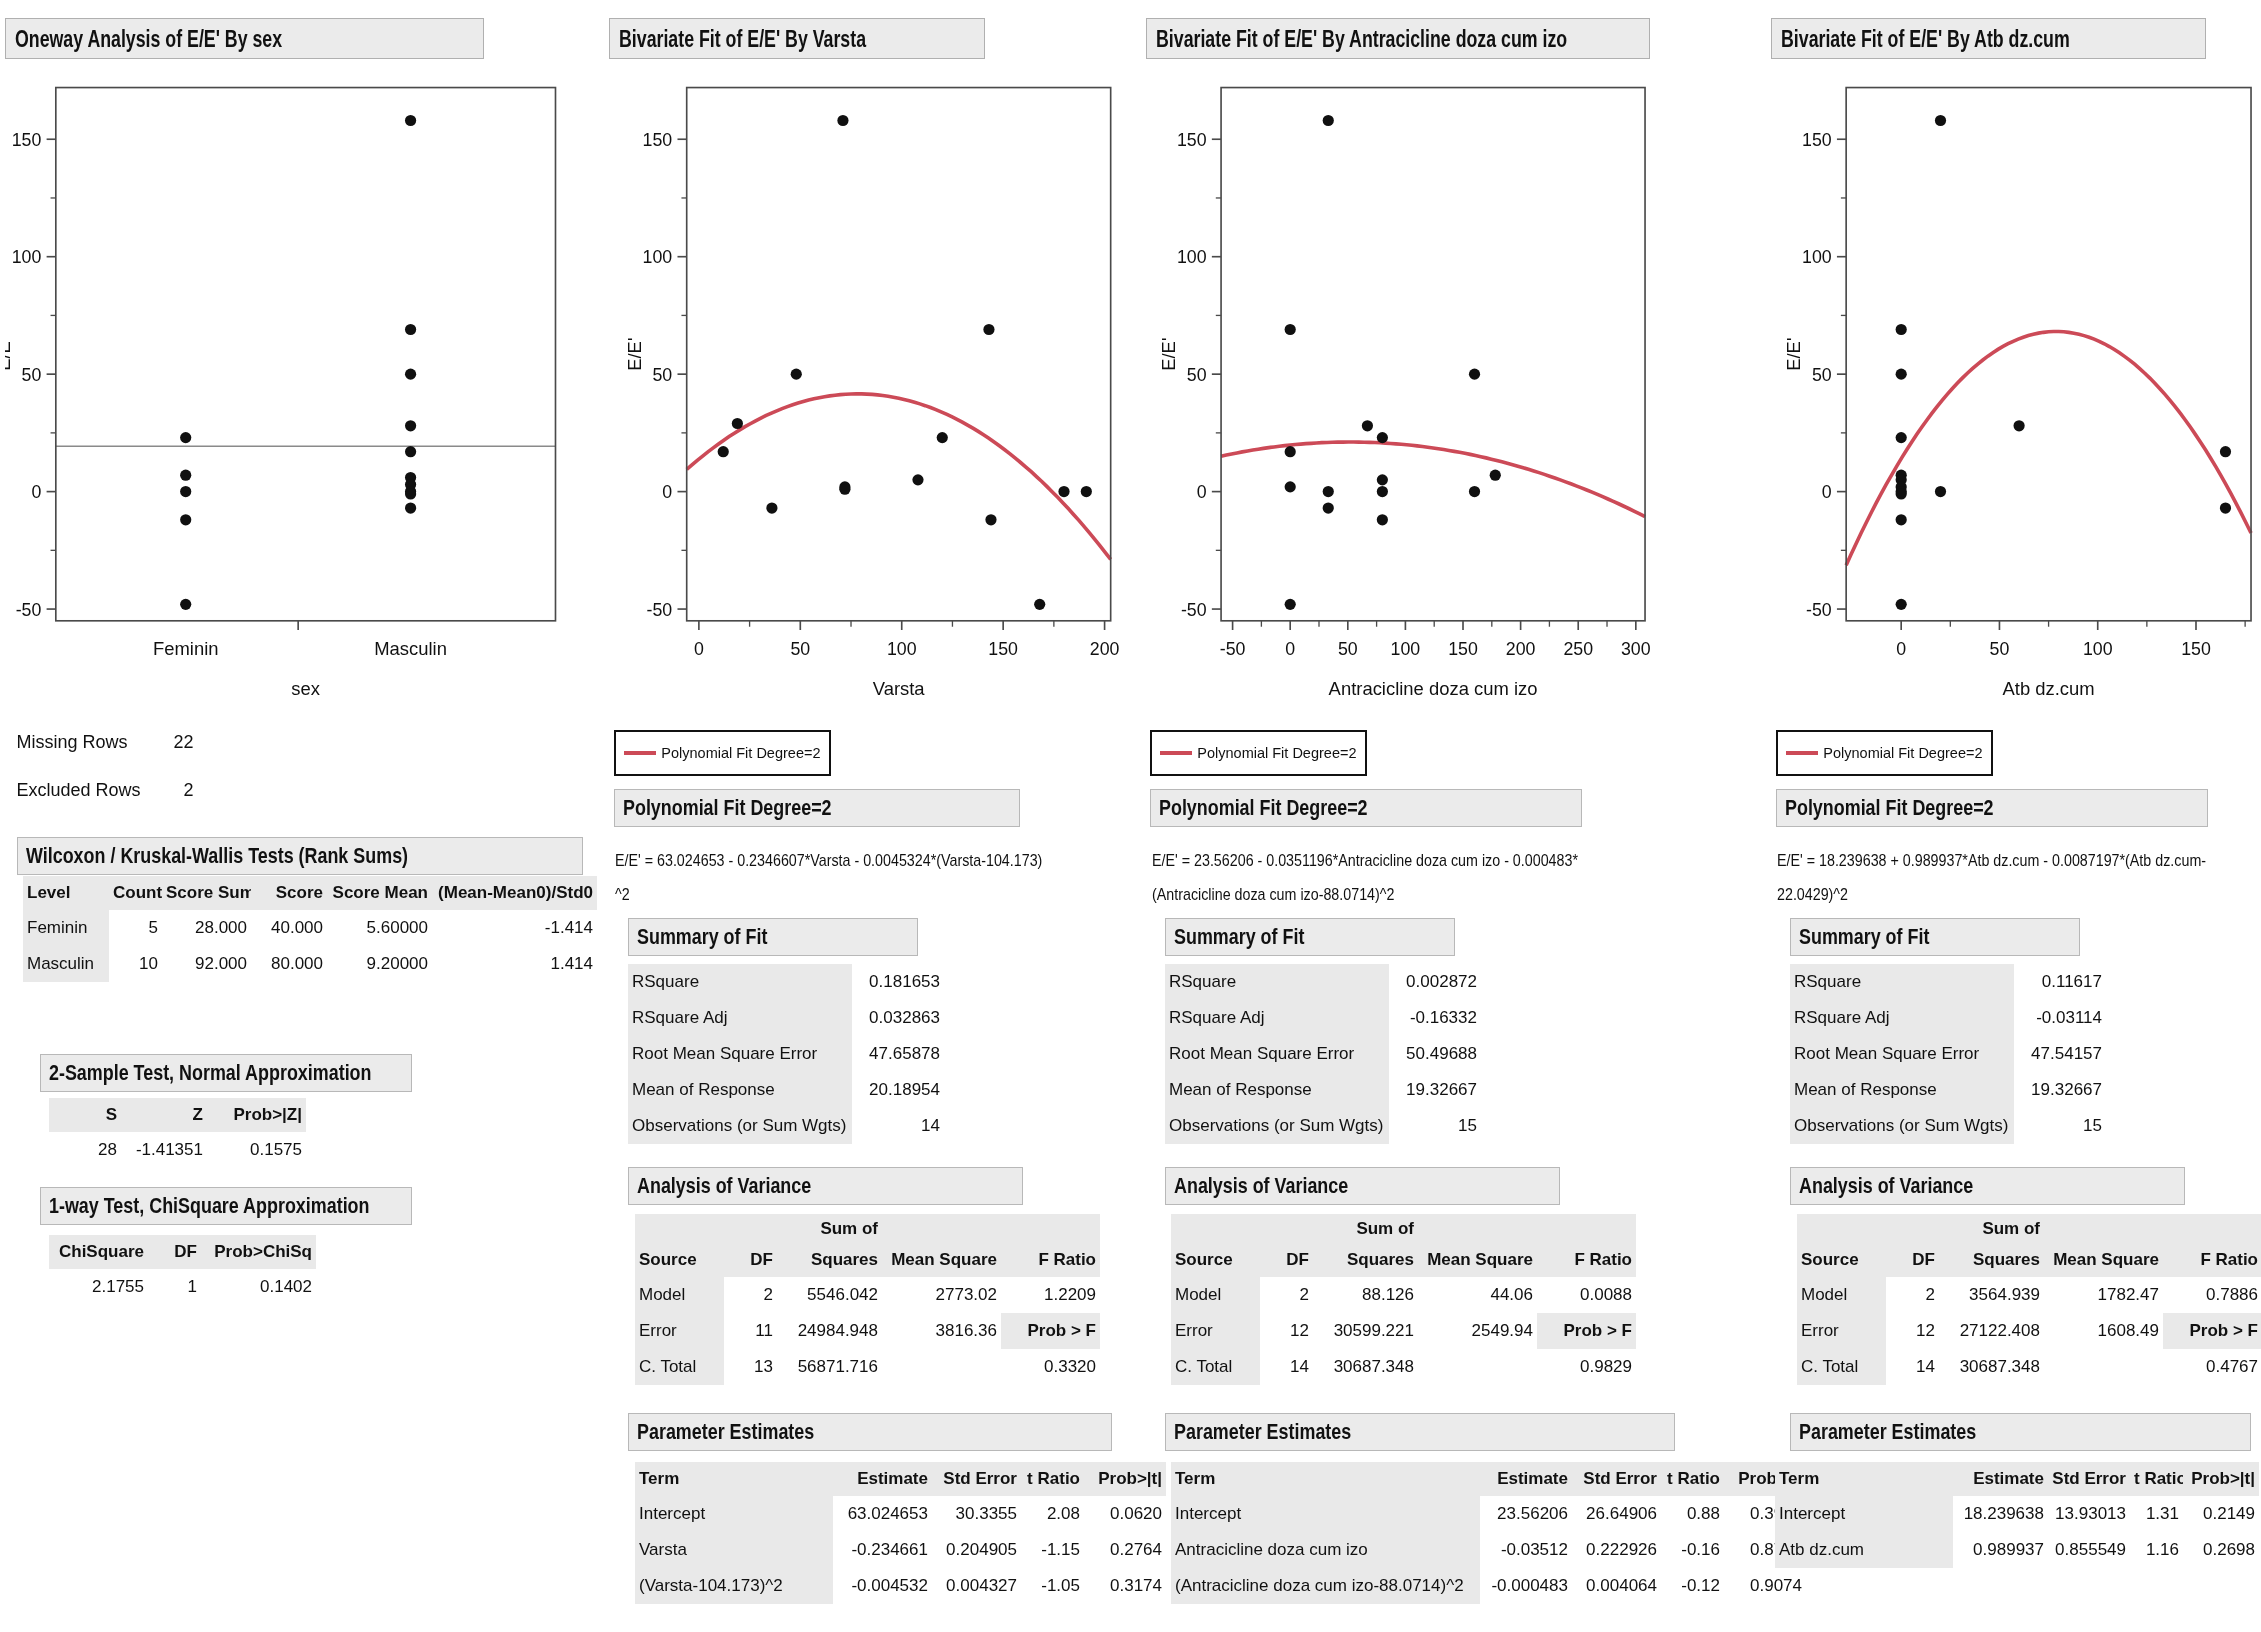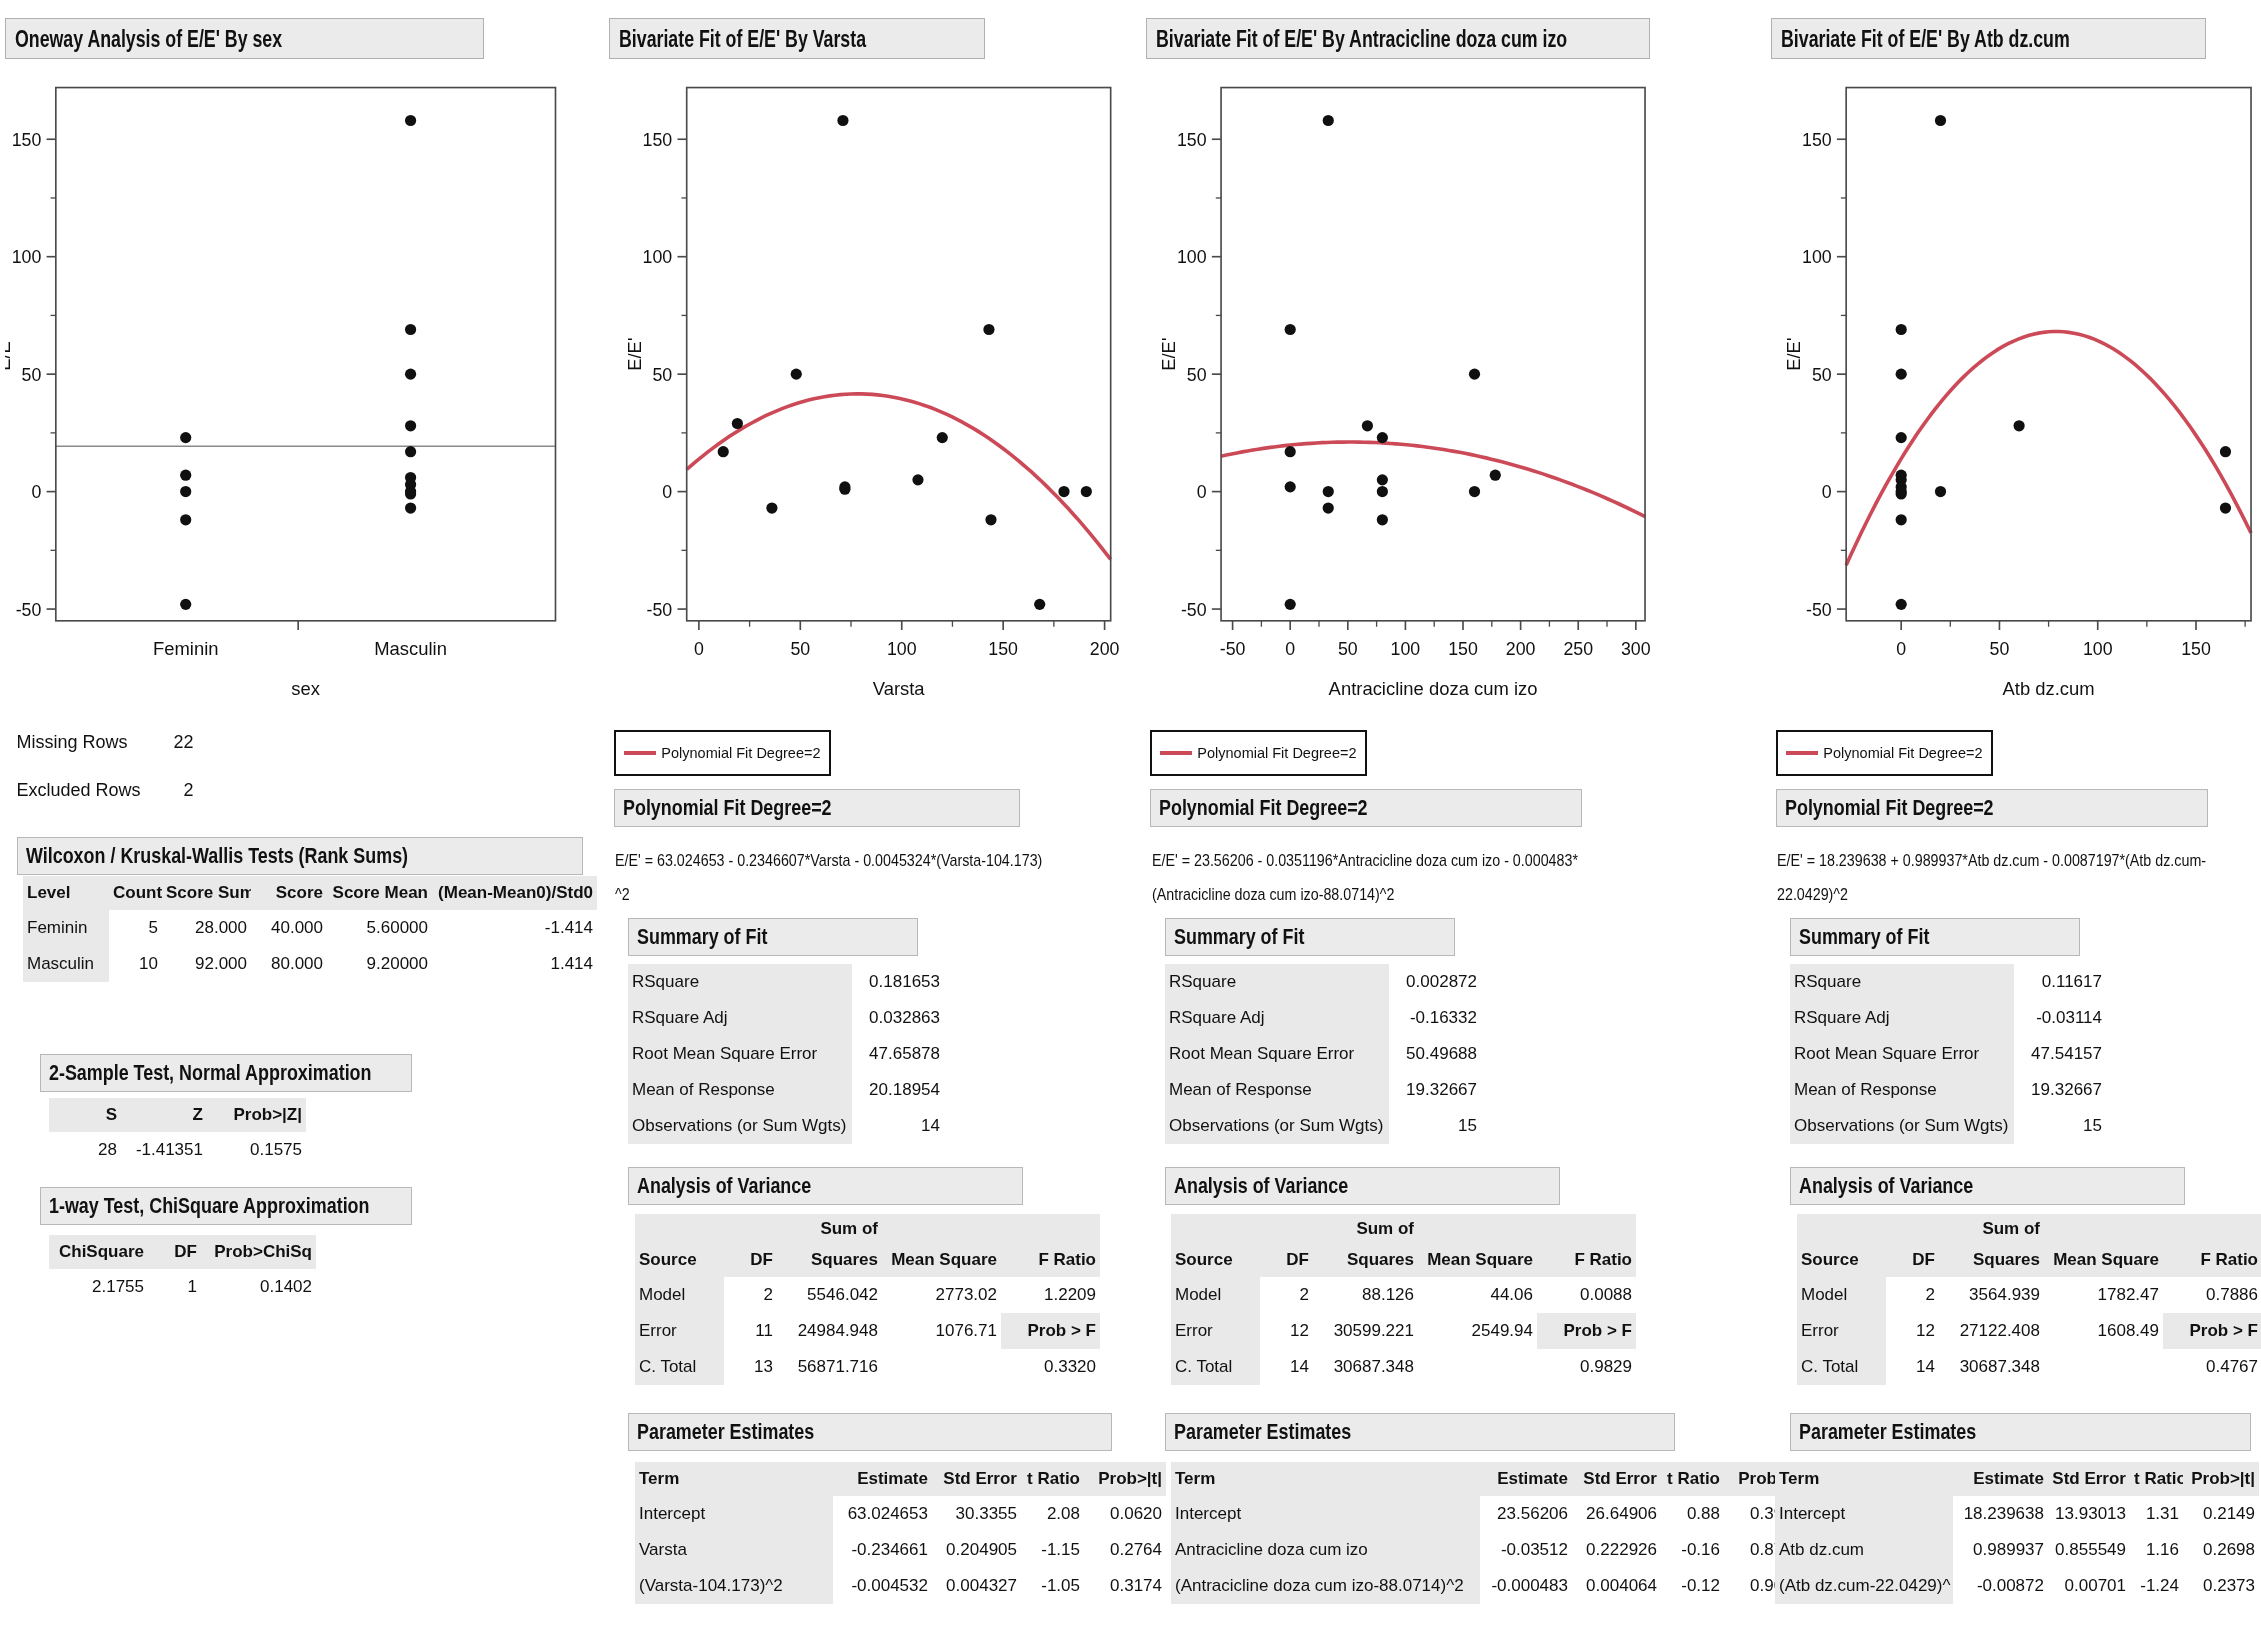--- a/index.html
+++ b/index.html
@@ -280,21 +280,21 @@
         <td class="g">Model</td>
         <td class="num">2</td>
         <td class="num">5546.042</td>
         <td class="num">2773.02</td>
         <td class="num">1.2209</td>
       </tr>
   <tr>
         <td class="g">Error</td>
         <td class="num">11</td>
         <td class="num">24984.948</td>
-        <td class="num">1076.71</td>
+        <td class="num">3816.36</td>
         <td class="g b num">Prob &gt; F</td>
       </tr>
   <tr>
         <td class="g">C. Total</td>
         <td class="num">13</td>
         <td class="num">56871.716</td>
         <td class="num"></td>
         <td class="num">0.3320</td>
       </tr>
 </tbody>
@@ -700,22 +700,15 @@
         <td class="num">1.31</td>
         <td class="num">0.2149</td>
       </tr>
   <tr>
         <td class="g">Atb dz.cum</td>
         <td class="num">0.989937</td>
         <td class="num">0.855549</td>
         <td class="num">1.16</td>
         <td class="num">0.2698</td>
       </tr>
-  <tr>
-        <td class="g">(Atb dz.cum-22.0429)^</td>
-        <td class="num">-0.00872</td>
-        <td class="num">0.00701</td>
-        <td class="num">-1.24</td>
-        <td class="num">0.2373</td>
-      </tr>
 </tbody>
   </table>
 
 
 </body></html>

